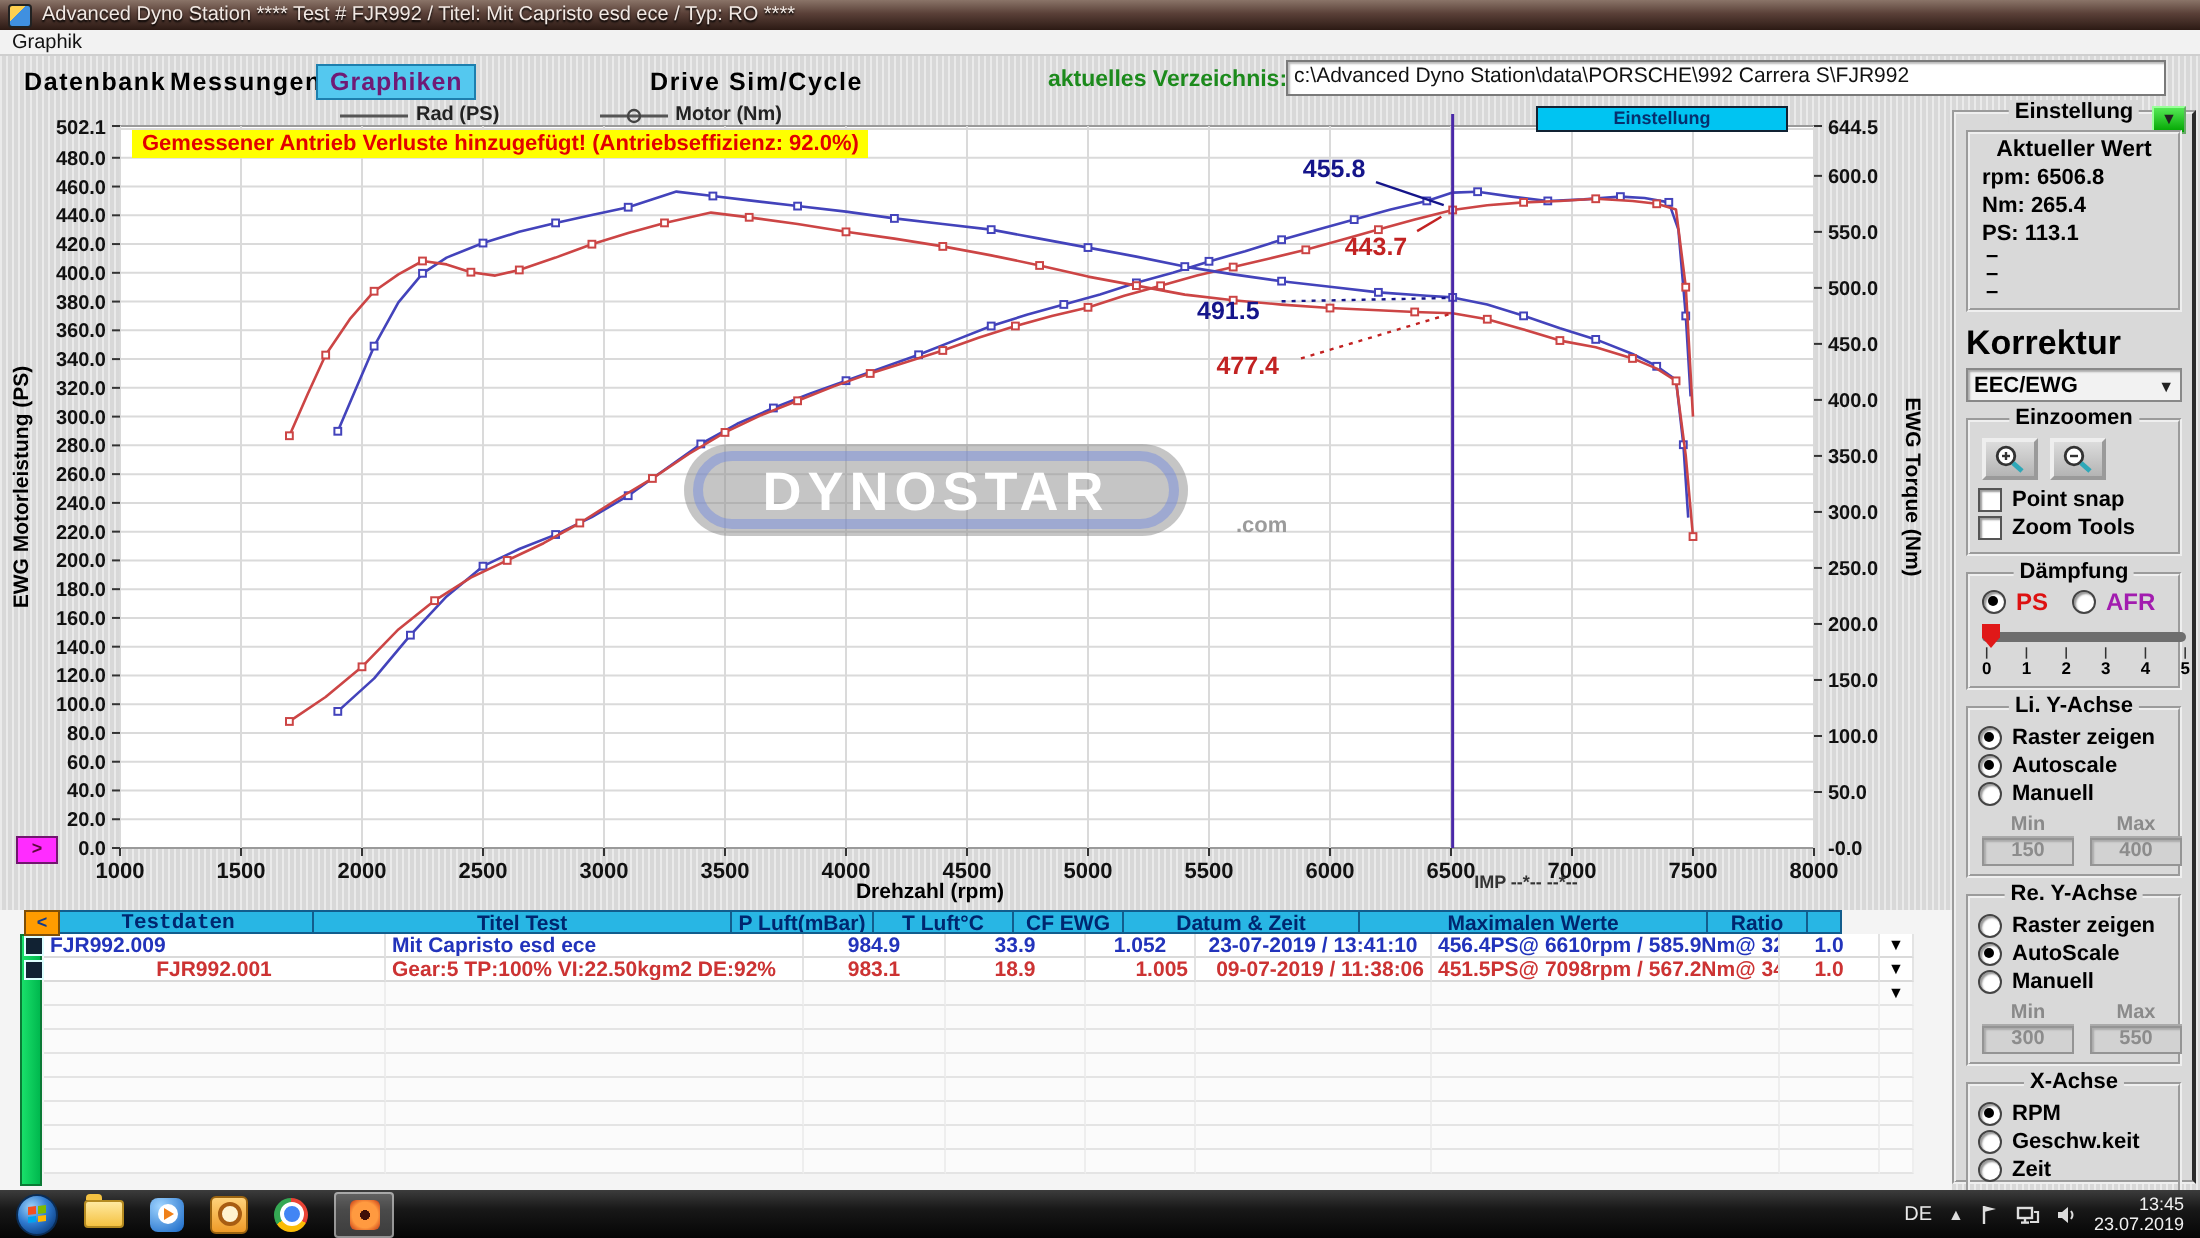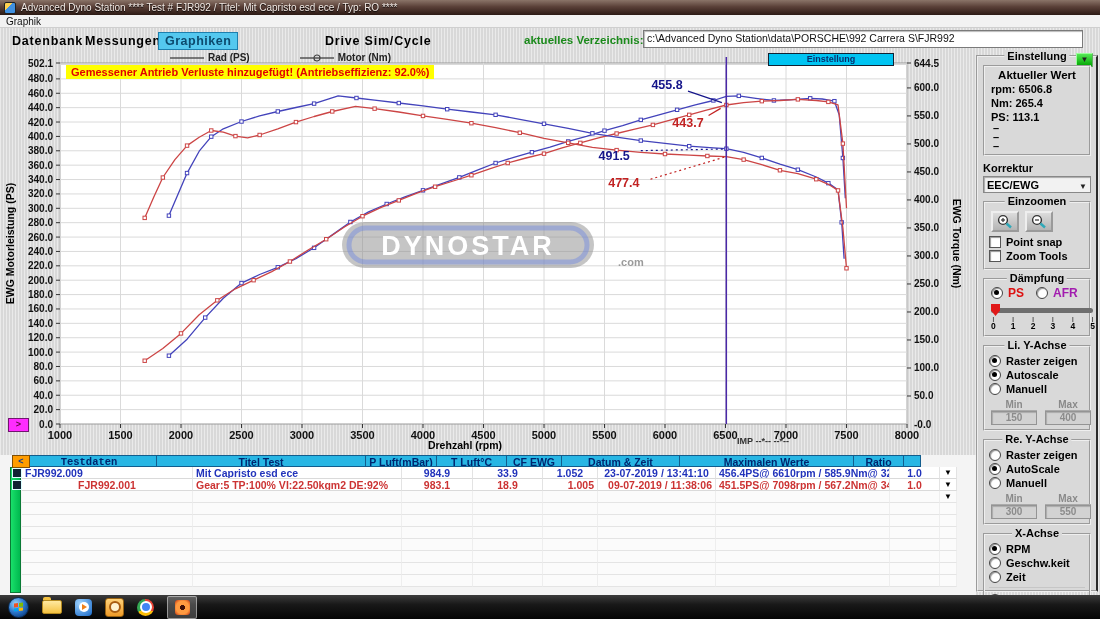--- a/index.html
+++ b/index.html
@@ -17,21 +17,21 @@
   #menubar{position:absolute;left:0;top:15px;width:1100px;height:13px;background:#f2f2f2;
     border-bottom:1px solid #cfcfcf;box-sizing:border-box;}
   .menuitem{position:absolute;left:6px;top:1px;font-size:10px;color:#111;cursor:default;}
 
   
   #app{position:absolute;left:0;top:28px;width:1100px;height:567px;
     background:#dfdfdf;
     background-image:repeating-linear-gradient(90deg,rgba(255,255,255,.35) 0 1px,rgba(0,0,0,.03) 1px 3px);}
 
   .tab{position:absolute;top:6px;font-size:12.5px;font-weight:bold;letter-spacing:.8px;color:#000;white-space:nowrap;}
-  .tab.active{background:#54c8ef;border:1px solid #1d7fae;color:#0c4a6e;padding:1px 6px;top:4px;letter-spacing:.5px;}
+  .tab.active{background:#54c8ef;border:1px solid #1d7fae;color:#701a75;padding:1px 6px;top:4px;letter-spacing:.5px;}
   #dirlabel{position:absolute;left:524px;top:6px;font-size:11.5px;color:#1c8a1c;font-weight:bold;}
   #dirinput{position:absolute;left:643px;top:2px;width:432px;height:14px;background:#fff;
     border:1px solid #7a7a7a;box-shadow:inset 1px 1px 1px #bbb;font-size:10.5px;color:#111;
     padding:1px 3px;white-space:nowrap;overflow:hidden;}
 
   
   #chart-area{position:absolute;left:0;top:24px;width:978px;height:403px;}
   #plot{position:absolute;left:0;top:0;width:978px;height:403px;}
   #legend{position:absolute;left:170px;top:0;height:11px;display:flex;gap:50px;z-index:5;}
   .leg-item{display:flex;align-items:center;gap:4px;font-size:10px;font-weight:bold;color:#222;white-space:nowrap;}
@@ -66,21 +66,21 @@
   #sb-collapse{position:absolute;right:3px;top:-4px;width:15px;height:12px;
     background:linear-gradient(#54e854,#00a400);border:1px outset #9f9;text-align:center;line-height:11px;font-size:7px;color:#000;}
   .gb{position:relative;border:2px groove #efefef;margin:8px 0 0 0;padding:6px 4px 4px 4px;}
   .gb-title{position:absolute;top:-8px;left:50%;transform:translateX(-50%);background:#d9d9d9;
     padding:0 3px;font-size:11px;font-weight:bold;white-space:nowrap;}
   #gb-aw{margin-top:4px;padding-top:2px;}
   .aw-title{font-size:11.5px;font-weight:bold;text-align:center;}
   .aw-line{font-size:11px;font-weight:bold;margin:2px 0 0 2px;}
   .aw-dash{font-size:11px;font-weight:bold;margin:1px 0 0 4px;line-height:8px;}
   #korrektur{margin-top:6px;}
-  .kor-label{font-size:11px;font-weight:bold;}
+  .kor-label{font-size:17px;font-weight:bold;}
   .dropdown{margin-top:2px;height:15px;background:#f2f2f2;border:1px solid #888;
     box-shadow:inset 1px 1px 1px #aaa;display:flex;align-items:center;justify-content:space-between;
     font-size:11px;font-weight:bold;padding:0 3px;}
   .dd-arrow::after{content:"▼";font-size:8px;color:#222;}
   .zoombtns{display:flex;gap:6px;justify-content:flex-start;margin:2px 0 4px 2px;}
   .zbtn{width:28px;height:21px;background:linear-gradient(#dcdcdc,#b4b4b4);border:2px outset #eee;
     display:flex;align-items:center;justify-content:center;padding:0;}
   .opt-row{display:flex;align-items:center;gap:5px;margin:2px 0;font-size:11px;font-weight:bold;color:#000;}
   .opt-inline{display:flex;gap:12px;margin:0 0 4px 2px;}
   .opt-inline .opt-row{margin:0;font-size:12px;}
@@ -749,15 +749,37 @@
       <span class="tb-cap">
           <i></i>
         </span>
       <span class="tb-chrome">
           <i></i>
         </span>
       <span class="tb-active">
           <span class="tb-dyno"></span>
         </span>
     </div>
+    <div id="tb-right">
+      <span class="lang">DE</span>
+      <span class="trayglyph">▲</span>
+      <svg width="10" height="11" viewBox="0 0 10 11">
+        <path d="M2 1 L8 2.5 L2 4 Z" fill="#ddd"></path>
+          <line x1="2" y1="1" x2="2" y2="10" stroke="#ddd" stroke-width="1.2"></line>
+      </svg>
+      <svg width="12" height="11" viewBox="0 0 12 11">
+        <rect x="1" y="2" width="7" height="5" fill="none" stroke="#ddd" stroke-width="1.2"></rect>
+        <line x1="4.5" y1="7" x2="4.5" y2="9" stroke="#ddd" stroke-width="1.2"></line>
+        <line x1="2.5" y1="9.3" x2="6.5" y2="9.3" stroke="#ddd" stroke-width="1.2"></line>
+        <path d="M9 4 L11 4 L11 9 L7 9" fill="none" stroke="#ddd" stroke-width="1.1"></path>
+      </svg>
+      <svg width="11" height="11" viewBox="0 0 11 11">
+        <polygon points="1,4 3,4 6,1.5 6,9.5 3,7 1,7" fill="#ddd"></polygon>
+        <path d="M7.5 3.5 Q9 5.5 7.5 7.5" fill="none" stroke="#ddd" stroke-width="1"></path>
+      </svg>
+      <div id="clock">
+        <div>13:45</div>
+        <div>23.07.2019</div>
+      </div>
+    </div>
   </div>
 
 </div>
 
 </body></html>

